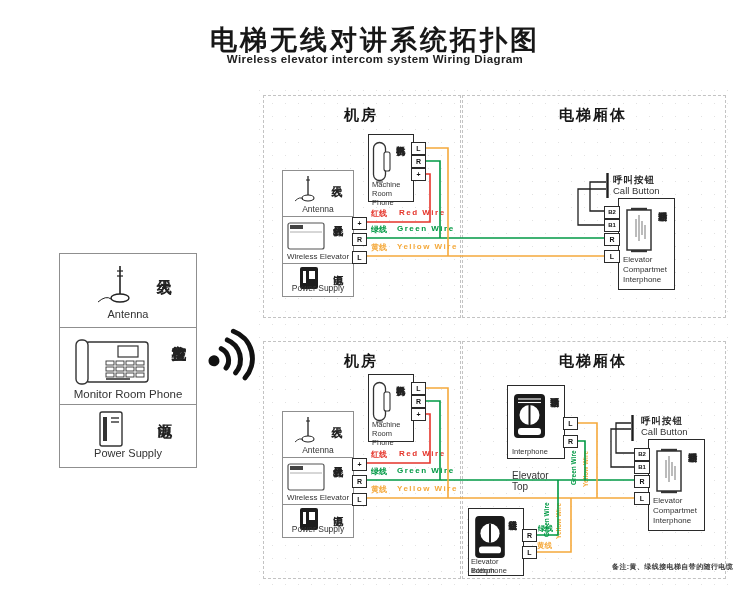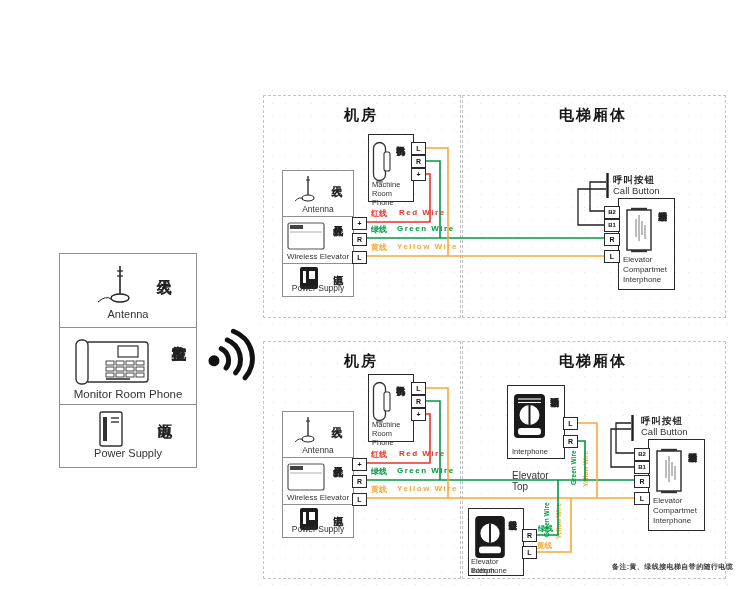--- a/index.html
+++ b/index.html
@@ -26,20 +26,22 @@
         background-size:13px 13px;}
   svg{display:block;}
 </style>
 </head>
 <body>
 
 <div id="canvas">
 
   <div class="dots"></div>
 
+  <div class="abs center" style="left:0;top:22px;width:750px;font-size:27px;font-weight:900;letter-spacing:3px;color:#171717;">电梯无线对讲系统拓扑图</div>
+  <div class="abs center" style="left:0;top:53px;width:750px;font-size:11.5px;font-weight:bold;letter-spacing:0.4px;color:#222;">Wireless elevator intercom system Wiring Diagram</div>
 
 
   <div class="gbox" style="left:59px;top:253px;width:136px;height:213px;">
     <div class="divider" style="top:73px;"></div>
     <div class="divider" style="top:150px;"></div>
 
     <svg class="abs" style="left:34px;top:10px;" width="42" height="44" viewBox="0 0 42 44">
       <line x1="26" y1="2" x2="26" y2="30" stroke="#222" stroke-width="1.6"></line>
       <line x1="23" y1="7" x2="29" y2="7" stroke="#222" stroke-width="1.2"></line>
       <line x1="23" y1="12" x2="29" y2="12" stroke="#222" stroke-width="1.2"></line>

